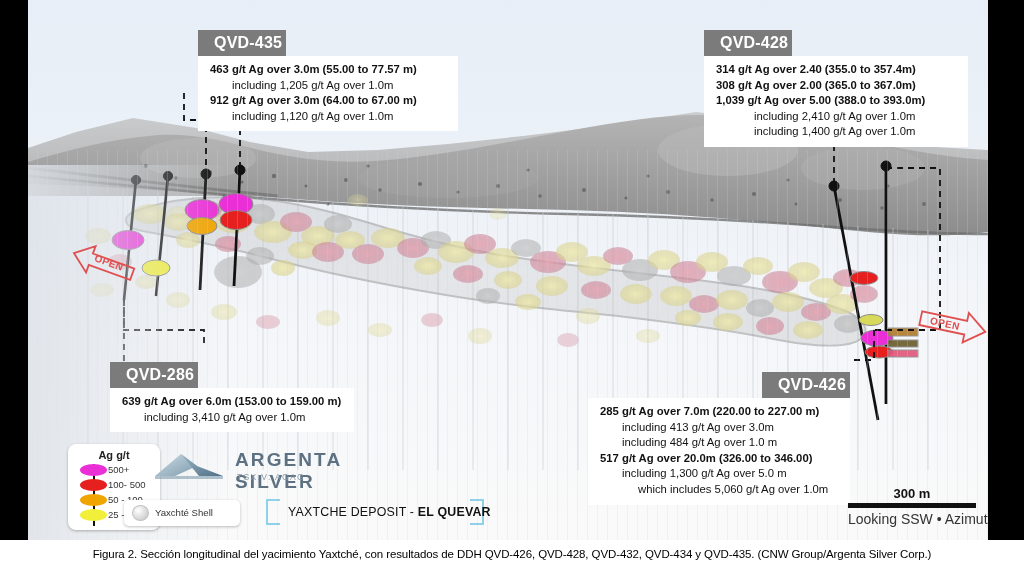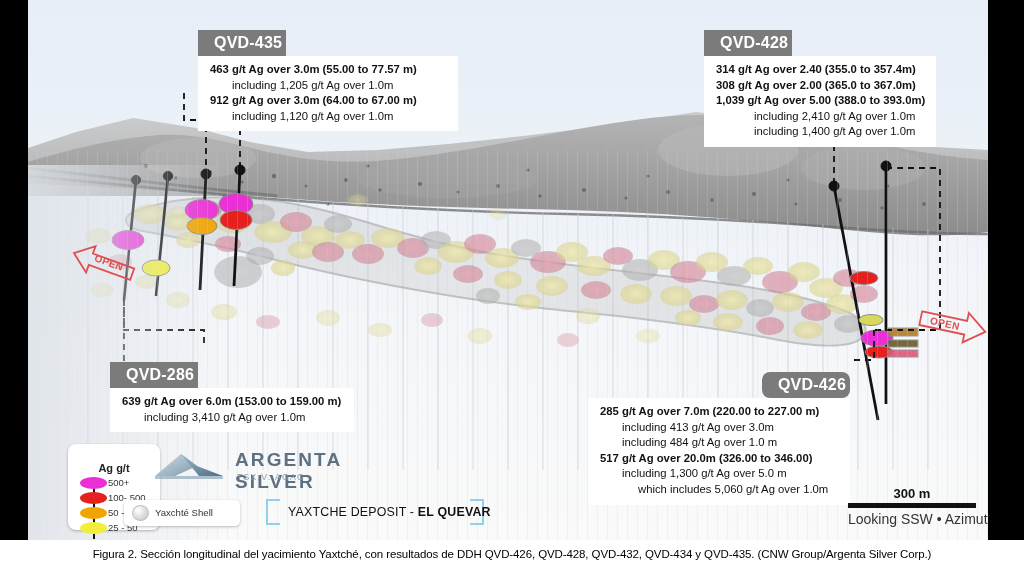--- a/index.html
+++ b/index.html
@@ -46,37 +46,37 @@
 
   
   .tagbox { position:absolute; }
   .hdr {
     display:inline-block;
     background:#7b7b7b; color:#fff;
     font-size:16px; font-weight:bold;
     padding:4px 4px 4px 16px;
     letter-spacing:.2px;
   }
-  .hdr.right { float:right;border-radius:8px; }
+  .hdr.right { float:right; }
   .body {
     background:#fff; padding:6px 12px 7px 12px;
     box-shadow:0 0 0 0 rgba(0,0,0,0);
   }
   .body .ln { font-size:11.3px; color:#111; white-space:nowrap; line-height:15.6px; }
   .ln.b { font-weight:bold; }
   .ln.i1 { padding-left:22px; }
   .ln.i2 { padding-left:38px; }
 
   
   #legend {
     position:absolute; left:40px; top:444px; width:92px; height:86px;
     background:#fff; border-radius:8px;
     box-shadow:0 1px 3px rgba(0,0,0,.28);
   }
-  #legend .ttl { text-align:center; font-size:11px; font-weight:bold; color:#222; padding-top:18px; }
+  #legend .ttl { text-align:center; font-size:11px; font-weight:bold; color:#222; padding-top:5px; }
   #legend .rows { position:relative; margin-top:2px; }
   .lgrow { position:relative; height:15px; }
   .lgrow .lbl {
     position:absolute; left:40px; top:1px;
     font-size:9.5px; color:#333; white-space:nowrap;
   }
   .lgspine {
     position:absolute; left:25px; top:1px; width:1.6px; height:62px; background:#111;
   }
   .lgdot {
@@ -409,21 +409,21 @@
     <div class="tagbox" style="left:170px; top:30px; width:260px;">
       <div class="hdr">QVD-435</div>
       <div class="body">
         <div class="ln b">463 g/t Ag over 3.0m (55.00 to 77.57 m)</div>
         <div class="ln i1">including 1,205 g/t Ag over 1.0m</div>
         <div class="ln b">912 g/t Ag over 3.0m (64.00 to 67.00 m)</div>
         <div class="ln i1">including 1,120 g/t Ag over 1.0m</div>
       </div>
     </div>
 
-    <div class="tagbox" style="left:676px; top:30px; width:232px;">
+    <div class="tagbox" style="left:676px; top:30px; width:264px;">
       <div class="hdr">QVD-428</div>
       <div class="body">
         <div class="ln b">314 g/t Ag over 2.40 (355.0 to 357.4m)</div>
         <div class="ln b">308 g/t Ag over 2.00 (365.0 to 367.0m)</div>
         <div class="ln b">1,039 g/t Ag over 5.00 (388.0 to 393.0m)</div>
         <div class="ln i2">including 2,410 g/t Ag over 1.0m</div>
         <div class="ln i2">including 1,400 g/t Ag over 1.0m</div>
       </div>
     </div>
 

